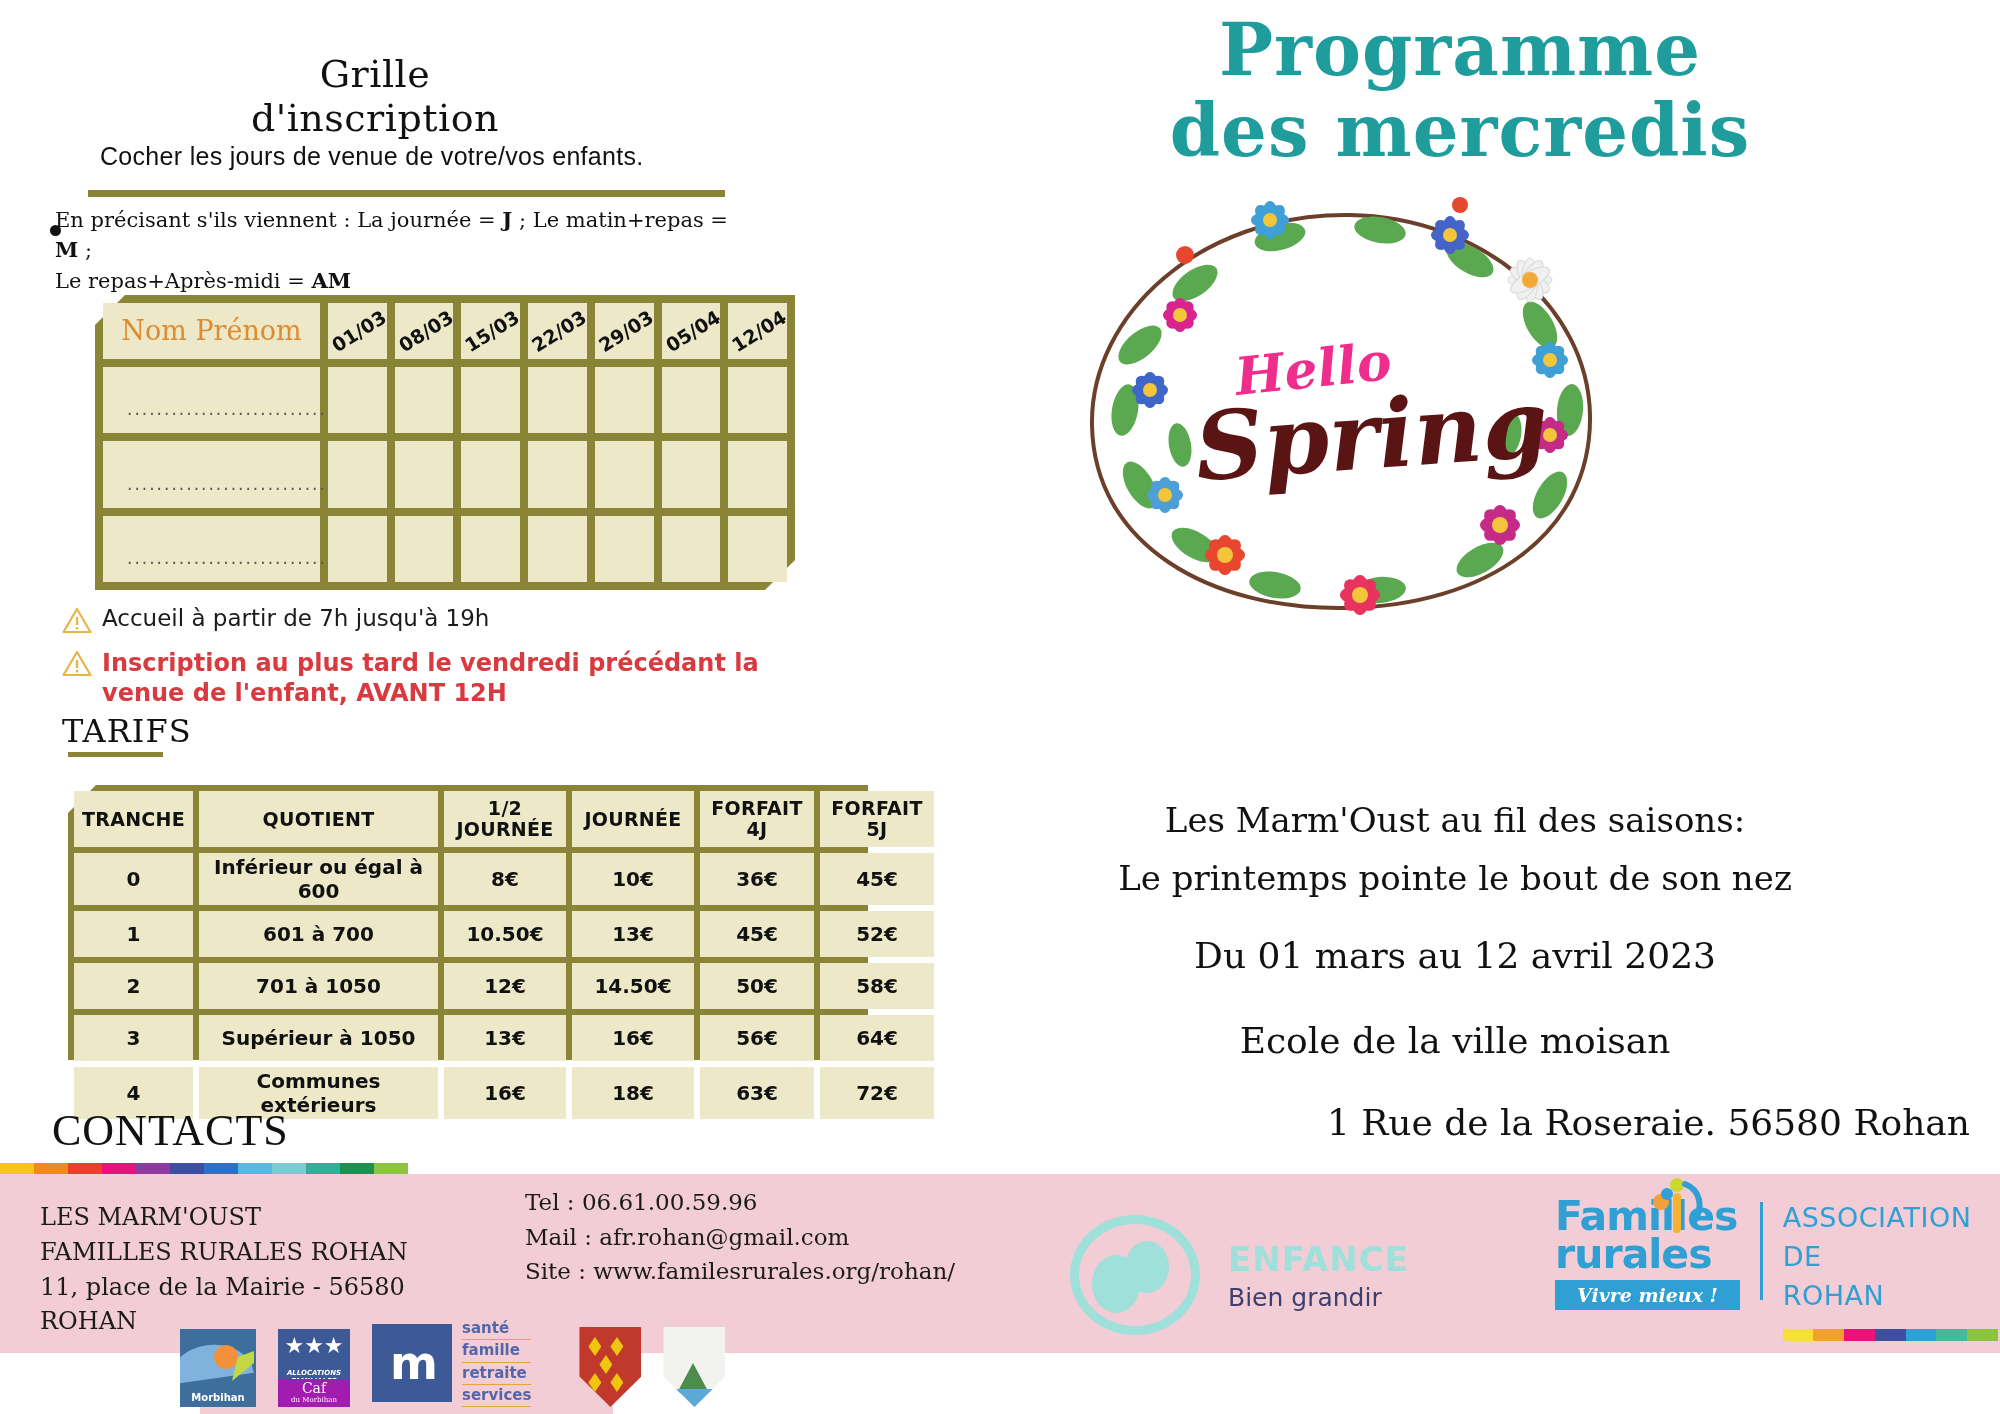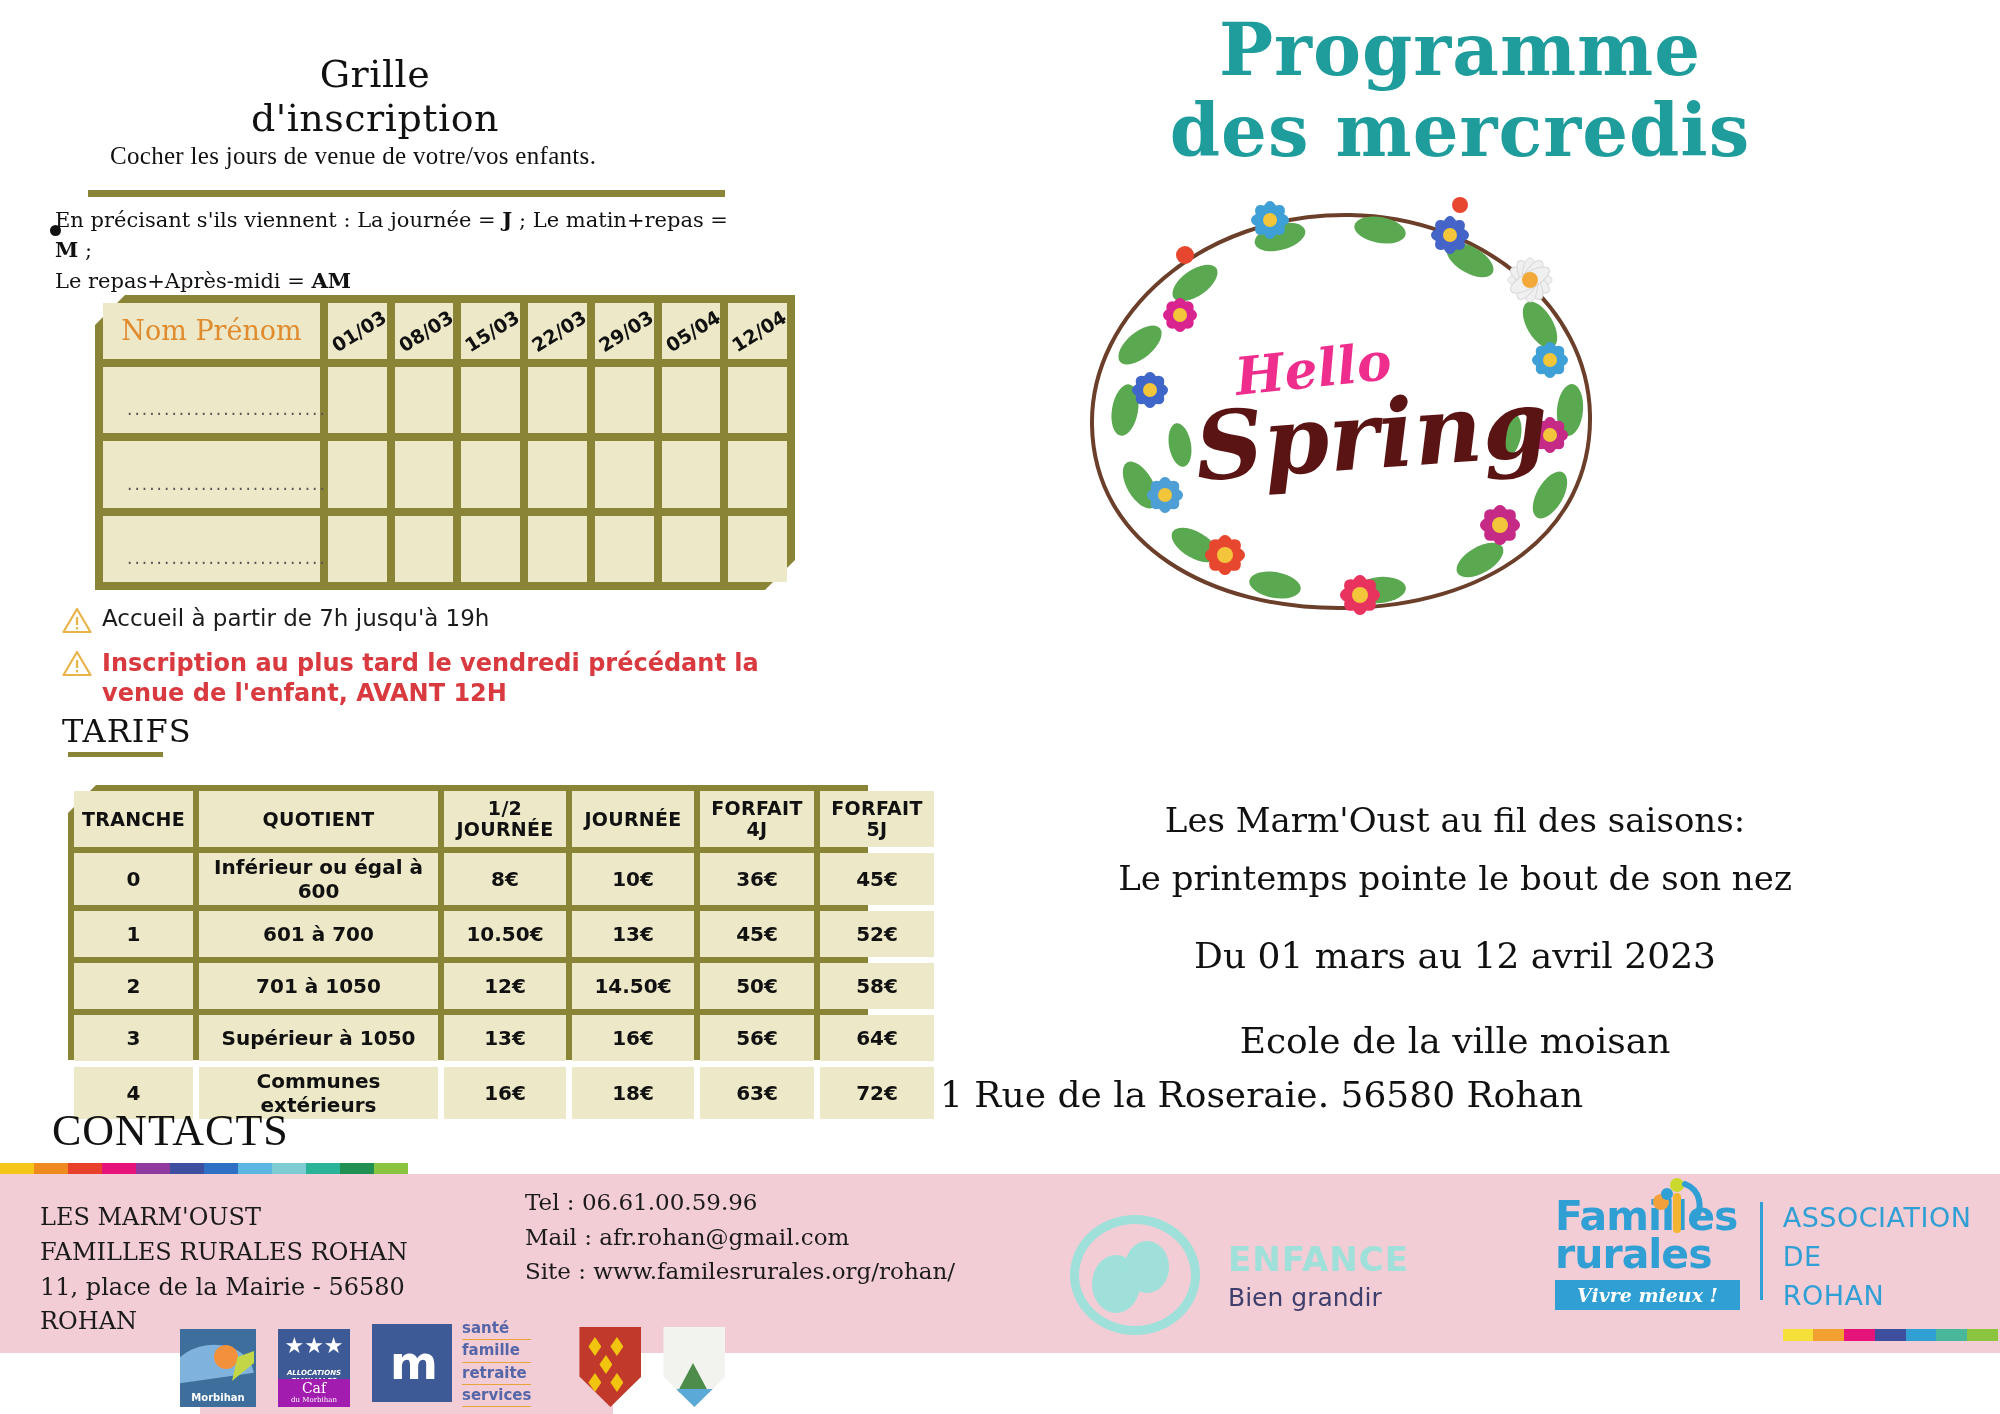--- a/index.html
+++ b/index.html
@@ -15,22 +15,22 @@
   
   .left-panel{position:absolute;left:0;top:0;width:900px;height:1414px;}
 
   .title-grille{
     position:absolute;left:195px;top:52px;width:360px;
     text-align:center;
     font-family:"DejaVu Serif", serif;
     font-size:38px;letter-spacing:.5px;color:#111;
   }
   .subtitle-cocher{
-    position:absolute;left:110px;top:142px;width:620px;
-    font-family:Liberation Serif, serif;
+    position:absolute;left:100px;top:142px;width:620px;
+    font-family:Liberation Sans, sans-serif;
     font-size:25px;color:#111;letter-spacing:.3px;
   }
   .gold-rule{
     position:absolute;left:88px;top:190px;width:637px;height:7px;
     background:#8a8436;
   }
   .bullet-block{
     position:absolute;left:55px;top:205px;width:700px;
     font-family:"DejaVu Serif", serif;font-size:21px;color:#111;line-height:1.45;
   }
@@ -239,21 +239,21 @@
   }
   .dates{
     position:absolute;left:40px;top:935px;width:1030px;text-align:center;
     font-family:"DejaVu Serif", serif;font-size:36px;color:#111;
   }
   .place-1{
     position:absolute;left:40px;top:1020px;width:1030px;text-align:center;
     font-family:"DejaVu Serif", serif;font-size:36px;color:#111;
   }
   .place-2{
-    position:absolute;left:40px;top:1074px;width:1030px;text-align:left;
+    position:absolute;left:40px;top:1102px;width:1030px;text-align:right;
     font-family:"DejaVu Serif", serif;font-size:36px;color:#111;
   }
 
   
   .enfance{position:absolute;left:170px;top:1215px;display:flex;align-items:center;gap:28px;}
   .enfance-mark{width:130px;height:120px;position:relative;}
   .enfance-mark .ring{
     position:absolute;inset:0;border:9px solid #9fe0da;border-radius:50%;
   }
   .enfance-mark .b1{

